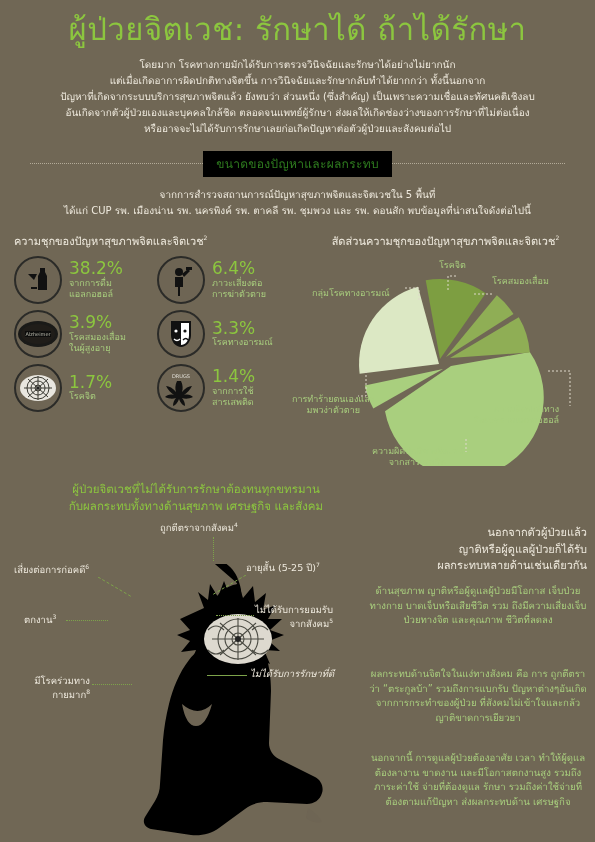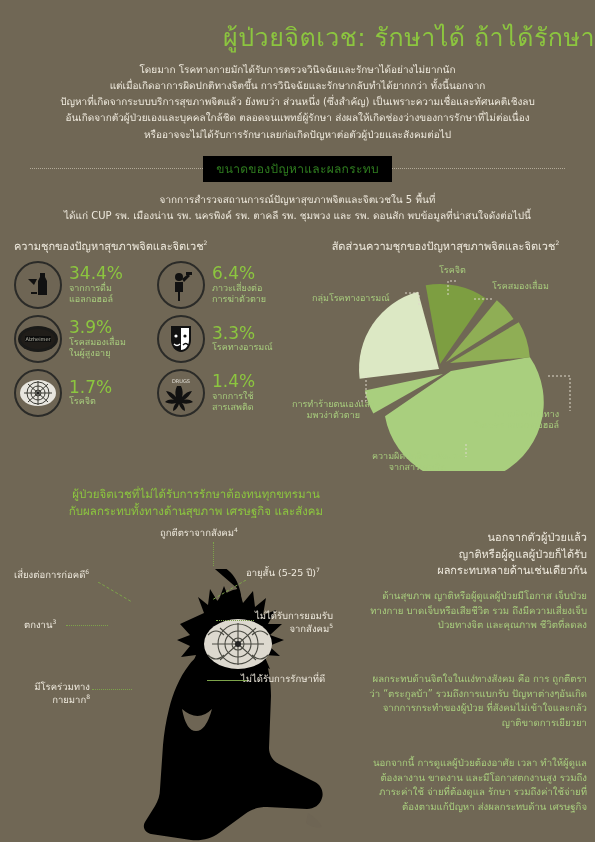--- a/index.html
+++ b/index.html
@@ -8,25 +8,25 @@
     background:#706755;
     font-family:"DejaVu Sans","Liberation Sans",sans-serif;
     color:#e9e6dc;
     position:relative;
     overflow:hidden;
   }
   .page { position:relative; width:595px; height:842px; }
 
   
   .title {
-    text-align:right;
-    font-size:25px;
+    text-align:center;
+    font-size:31px;
     color:#8cc63f;
     letter-spacing:.5px;
-    padding-top:24px;
+    padding-top:12px;
     line-height:1.15;
   }
   .intro {
     text-align:center;
     font-size:10px;
     line-height:1.62;
     color:#efeade;
     padding:9px 22px 0 22px;
   }
 
@@ -104,21 +104,21 @@
   .lead { position:absolute; border-top:1px dotted #7da34a; }
   .lead.solid { border-top:1px solid #7da34a; }
 
   
   .r-head {
     position:absolute; right:8px; top:6px; width:215px;
     text-align:right; font-size:11px; line-height:1.5; color:#efeade;
   }
   .r-body {
     position:absolute; right:8px; width:218px;
-    font-size:9.6px; line-height:1.52; color:#a9cf7e; text-align:right;
+    font-size:9.6px; line-height:1.52; color:#a9cf7e; text-align:center;
   }
 </style>
 </head>
 <body>
 
 <div class="page">
 
   <div class="title">ผู้ป่วยจิตเวช: รักษาได้ ถ้าได้รักษา</div>
 
   <div class="intro">
@@ -150,21 +150,21 @@
       <div class="stat-grid">
 
         <div class="stat">
           <div class="circle">
             <svg width="32" height="32" viewBox="0 0 32 32">
               <path fill="#111" d="M18 4h5v4l2 4v14h-9V12l2-4z"></path>
               <path fill="#111" d="M6 10h9l-3 6v7h3v2H9v-2h3v-7z"></path>
             </svg>
           </div>
           <div class="stat-txt">
-            <span class="pct">34.4%</span>
+            <span class="pct">38.2%</span>
             <span class="plabel" style="white-space:pre-line">จากการดื่ม
 แอลกอฮอล์</span>
           </div>
         </div>
 
         <div class="stat">
           <div class="circle">
             <svg width="30" height="32" viewBox="0 0 30 32">
               <circle cx="13" cy="8" r="4" fill="#111"></circle>
               <path fill="#111" d="M9 13h8v10h-3v9h-2v-9h-3z"></path>
@@ -349,21 +349,21 @@
 จากสังคม</span><sup>5</sup>
     </div>
     <div class="lead" style="left:216px; top:96px; width:38px;"></div>
 
     <div class="fig-lab" style="left:4px; top:144px; white-space:pre-line; text-align:right; width:86px;">
       <span>มีโรคร่วมทาง
 กายมาก</span><sup>8</sup>
     </div>
     <div class="lead" style="left:92px; top:165px; width:40px;"></div>
 
-    <div class="fig-lab" style="left:241px; top:149px;">
+    <div class="fig-lab" style="left:250px; top:149px;font-style:italic;">
       <span>ไม่ได้รับการรักษาที่ดี</span>
     </div>
     <div class="lead solid" style="left:207px; top:156px; width:40px;"></div>
 
     <div class="r-head">
       <div>นอกจากตัวผู้ป่วยแล้ว</div>
       <div>ญาติหรือผู้ดูแลผู้ป่วยก็ได้รับ</div>
       <div>ผลกระทบหลายด้านเช่นเดียวกัน</div>
     </div>
 

